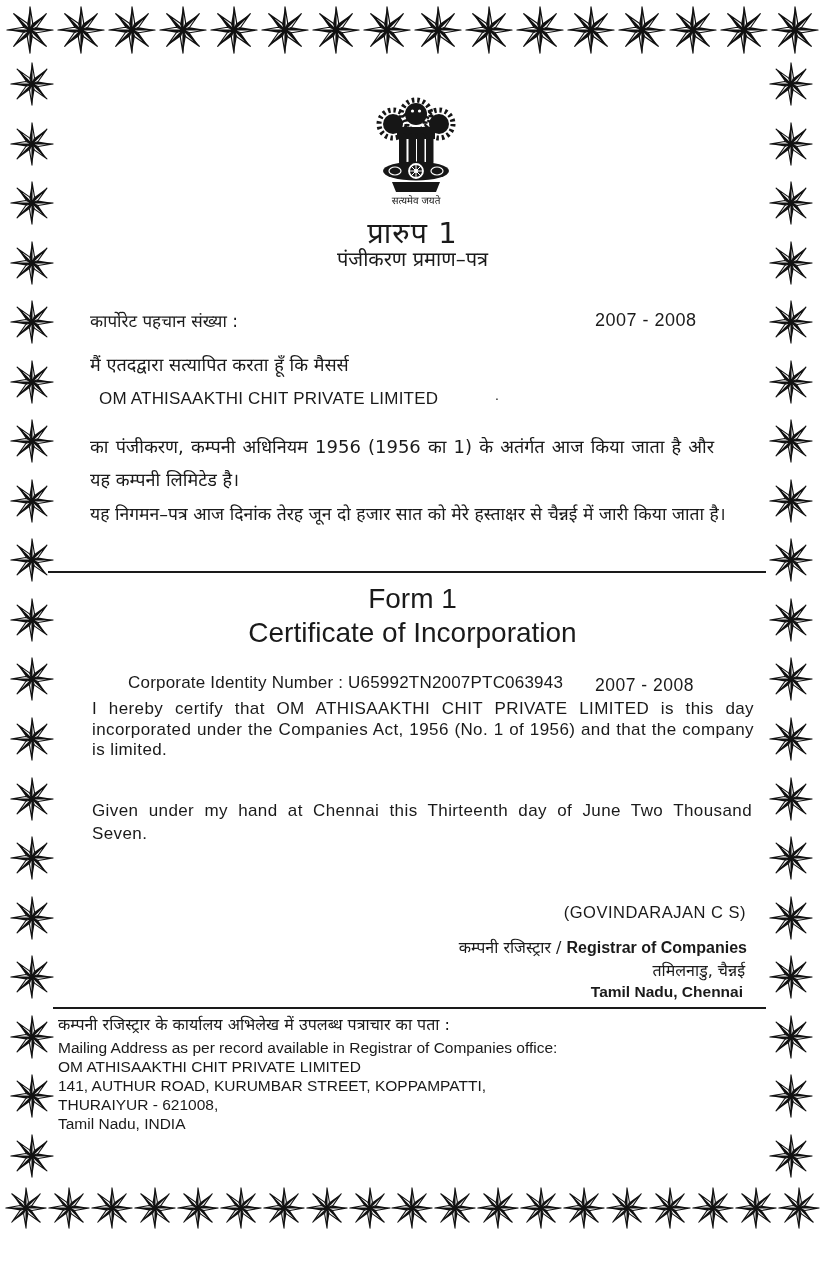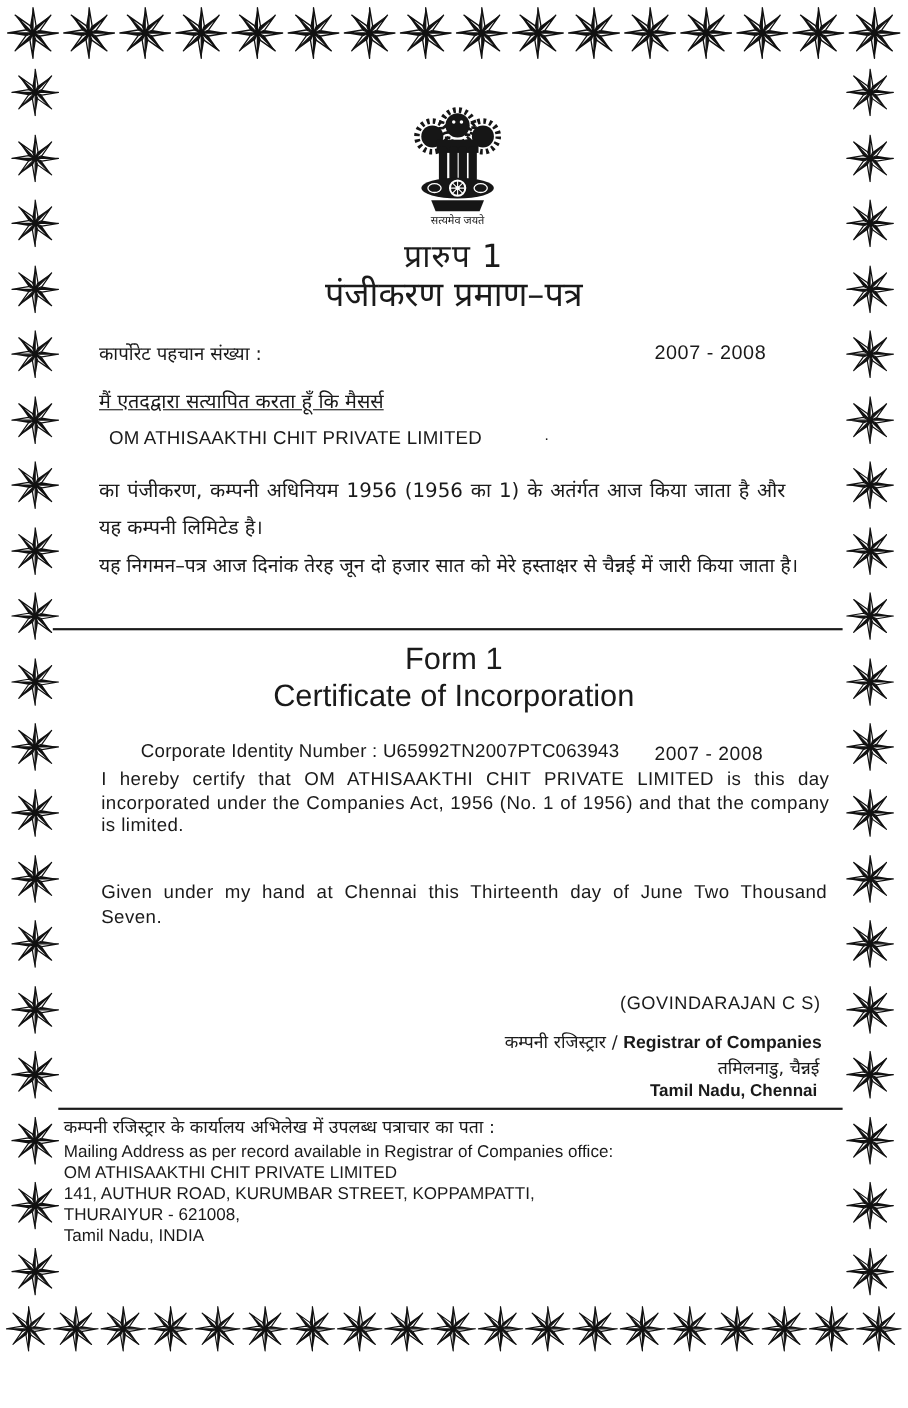--- a/index.html
+++ b/index.html
@@ -18,27 +18,27 @@
   .b-bottom{bottom:50px;left:5px;right:5px;height:44px;}
   .b-col{position:absolute;display:flex;flex-direction:column;justify-content:space-between;align-items:center;}
   .b-left{left:8px;top:62px;bottom:102px;width:48px;}
   .b-right{right:10px;top:62px;bottom:102px;width:48px;}
   .star{flex:0 0 auto;}
   .star svg{display:block;}
 
   .emblem{left:355px;top:97px;width:122px;height:110px;}
 
   .h1hi{top:212px;font-size:29px;letter-spacing:1px;}
-  .h2hi{top:245px;font-size:31px;}
+  .h2hi{top:245px;font-size:20px;}
 
   .cin-label-hi{left:90px;top:309px;font-size:17px;}
   .cin-value-hi{left:232px;top:311px;font-size:17.5px;letter-spacing:0.3px;}
   .year-hi{left:595px;top:310px;font-size:18px;letter-spacing:0.5px;}
 
-  .certify-hi{left:90px;top:352px;font-size:18px;text-decoration:underline;}
+  .certify-hi{left:90px;top:352px;font-size:18px;}
   .company-hi{left:99px;top:389px;font-size:17px;letter-spacing:0.2px;}
   .dot-mark{left:495px;top:387px;font-size:14px;}
 
   .para1-hi{left:90px;top:430px;width:624px;font-size:18px;line-height:33px;text-align:justify;}
   .para2-hi{left:90px;top:501px;width:690px;font-size:17.5px;white-space:nowrap;}
 
   .hr1{left:48px;top:571px;width:718px;height:2px;background:#1a1a1a;}
   .hr2{left:53px;top:1007px;width:713px;height:1.5px;background:#1a1a1a;}
 
   .form1-en{top:583px;font-size:28px;}

